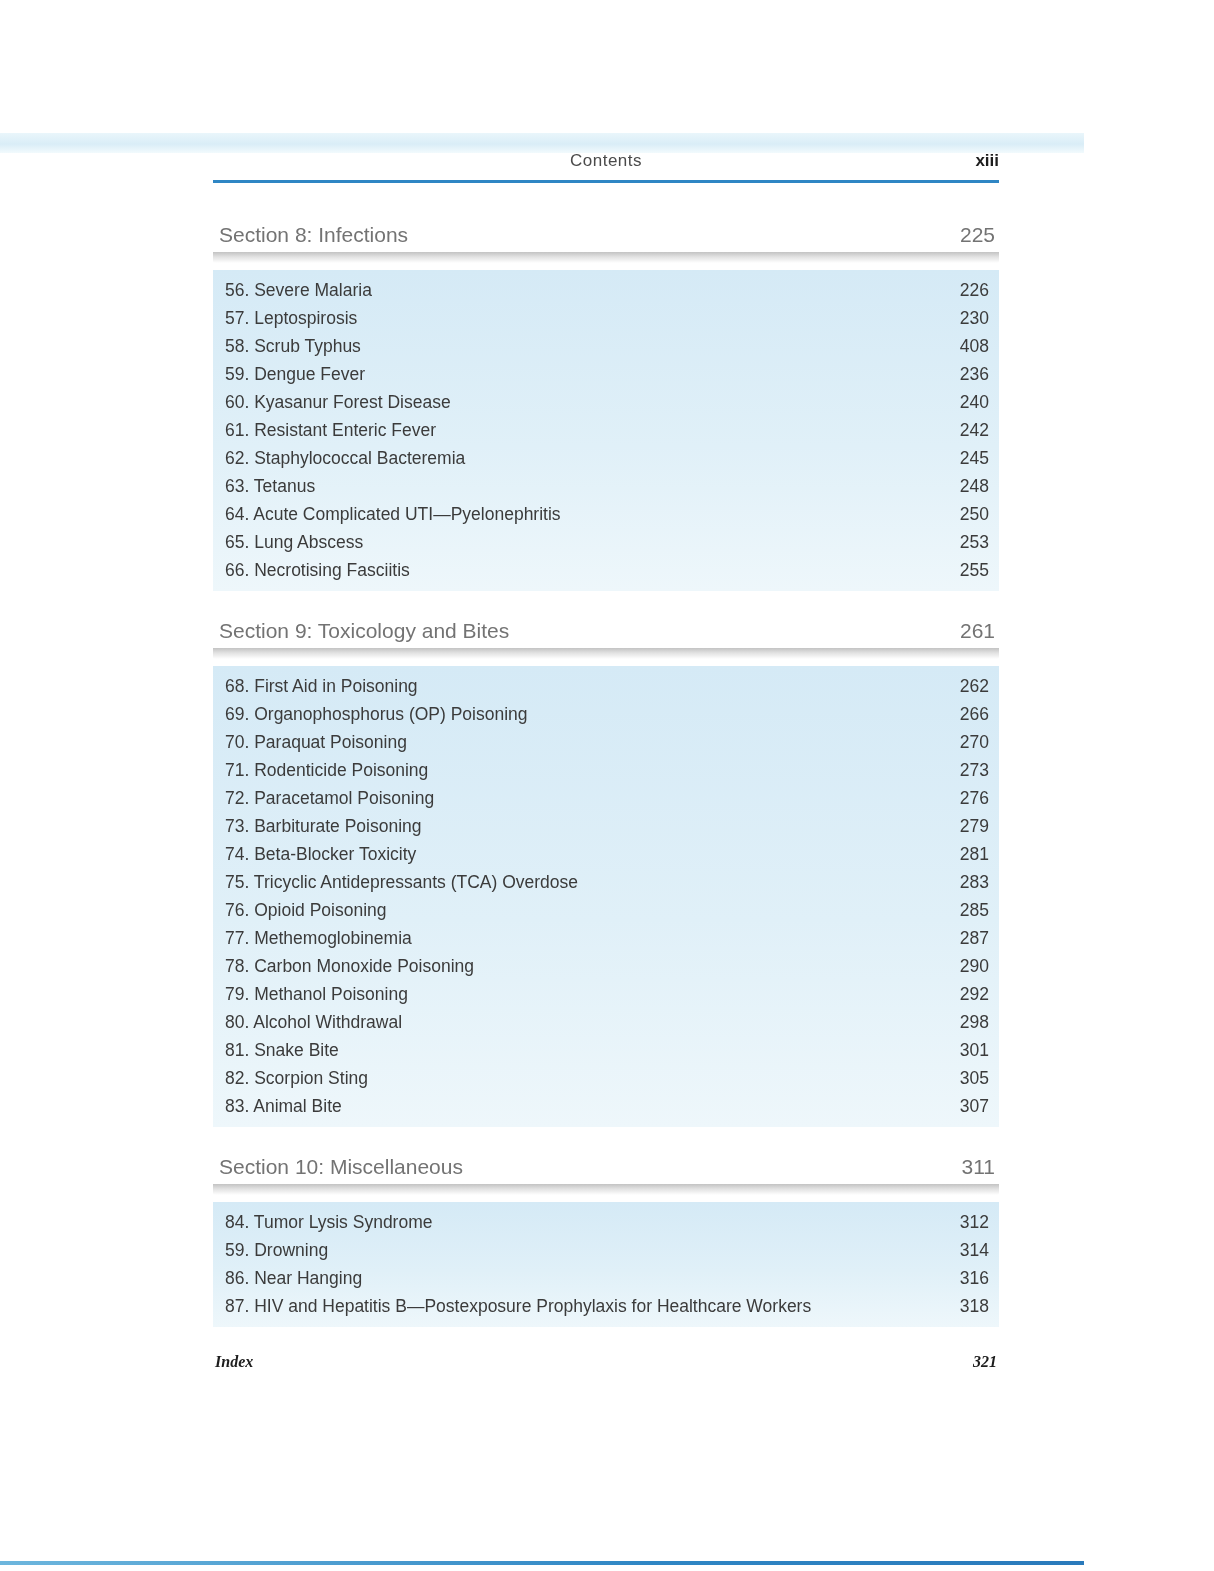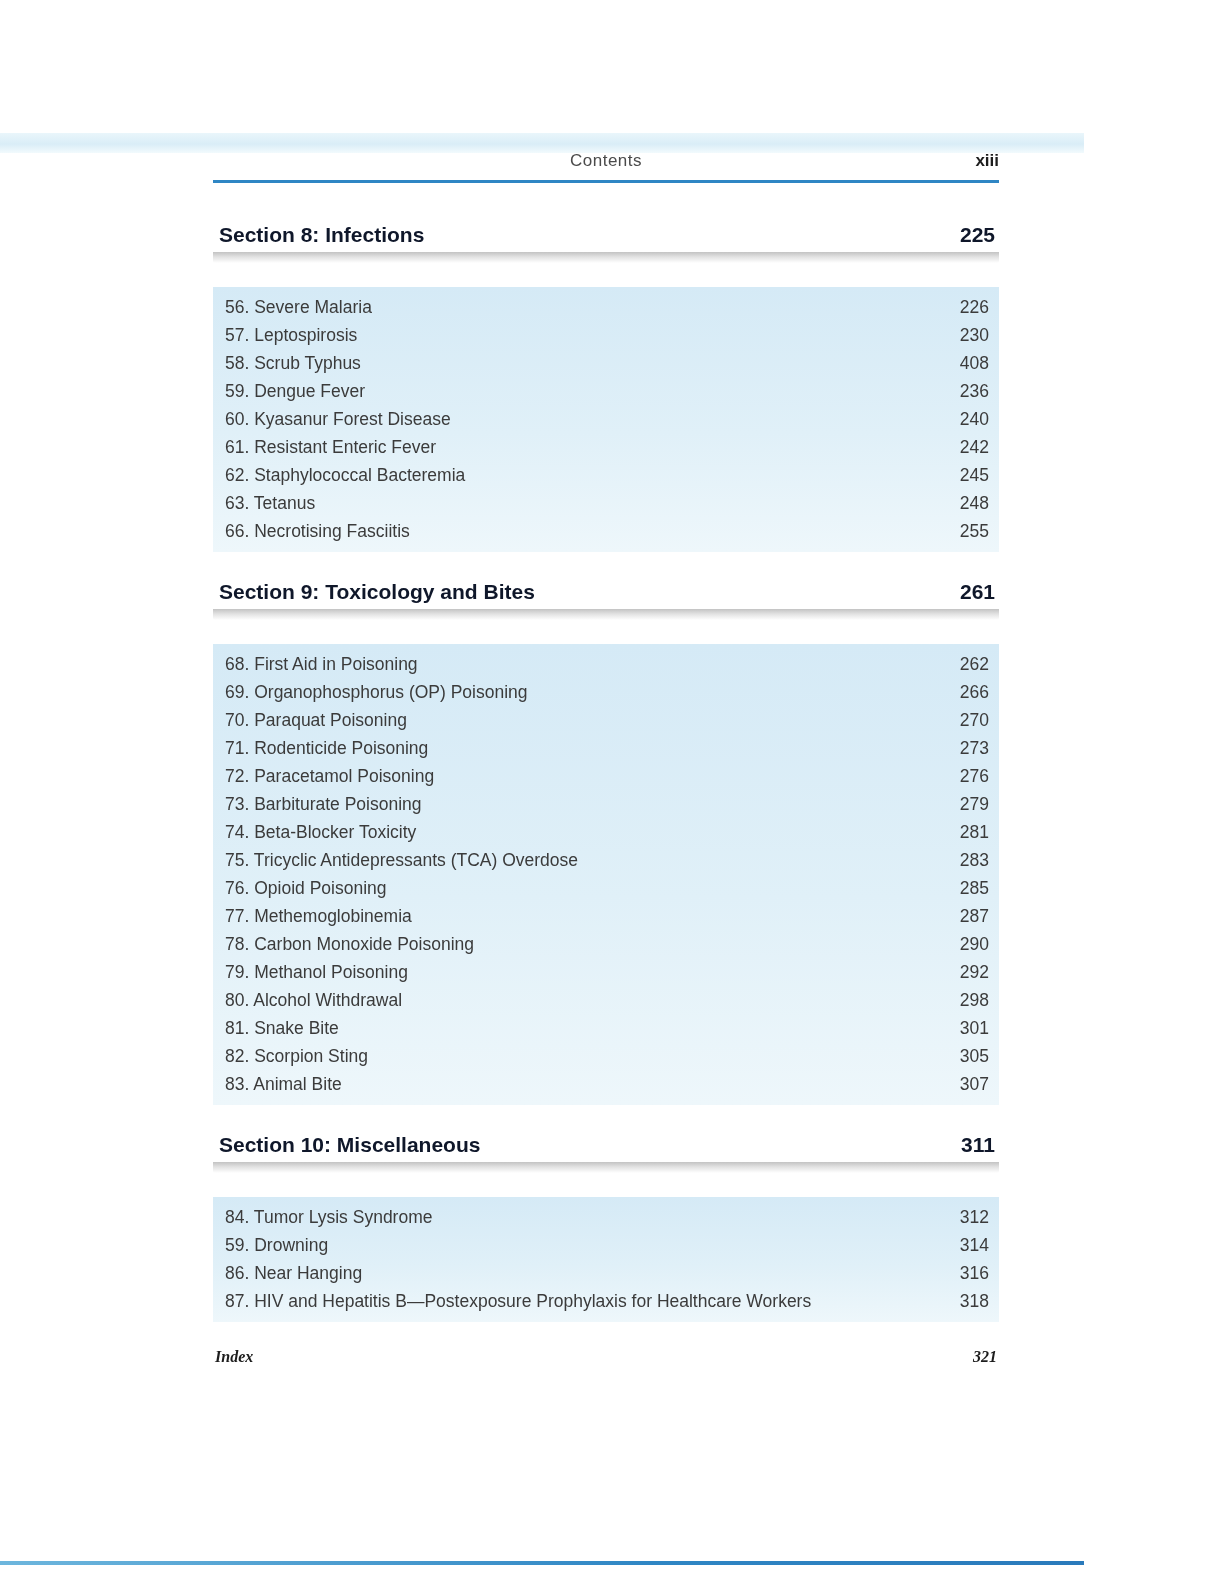--- a/index.html
+++ b/index.html
@@ -60,35 +60,35 @@
 
   .sections { margin-top: 38px; }
 
   .section { margin-bottom: 26px; }
 
   .section-heading {
     display: flex;
     justify-content: space-between;
     align-items: flex-end;
     font-size: 21px;
-    font-weight: bold;
-    color: #0f172a;
+    font-weight: normal;
+    color: #737373;
     line-height: 28px;
     padding: 0 4px 0 6px;
   }
 
   .section-heading-shadow {
     height: 11px;
     margin-top: 3px;
     background: linear-gradient(to bottom, #c3c3c3 0%, #e2e2e2 45%, rgba(255,255,255,0) 100%);
     border-radius: 0 0 2px 2px;
   }
 
   .section-items {
-    margin-top: 24px;
+    margin-top: 7px;
     padding: 6px 0 7px 0;
     background: linear-gradient(to bottom, #d5eaf6 0%, #e0f0f8 55%, #eef7fb 100%);
   }
 
   .toc-row {
     display: flex;
     justify-content: space-between;
     align-items: baseline;
     line-height: 28px;
     font-size: 17.5px;
@@ -166,21 +166,29 @@
   <div class="toc-row">
     <span class="row-label">62. Staphylococcal Bacteremia</span>
     <span class="row-page">245</span>
   </div>
 
   <div class="toc-row">
     <span class="row-label">63. Tetanus</span>
     <span class="row-page">248</span>
   </div>
 
-
+  <div class="toc-row">
+    <span class="row-label">64. Acute Complicated UTI—Pyelonephritis</span>
+    <span class="row-page">250</span>
+  </div>
+
+  <div class="toc-row">
+    <span class="row-label">65. Lung Abscess</span>
+    <span class="row-page">253</span>
+  </div>
 
   <div class="toc-row">
     <span class="row-label">66. Necrotising Fasciitis</span>
     <span class="row-page">255</span>
   </div>
 
 </div>
   </div>
 
   <div class="section">

